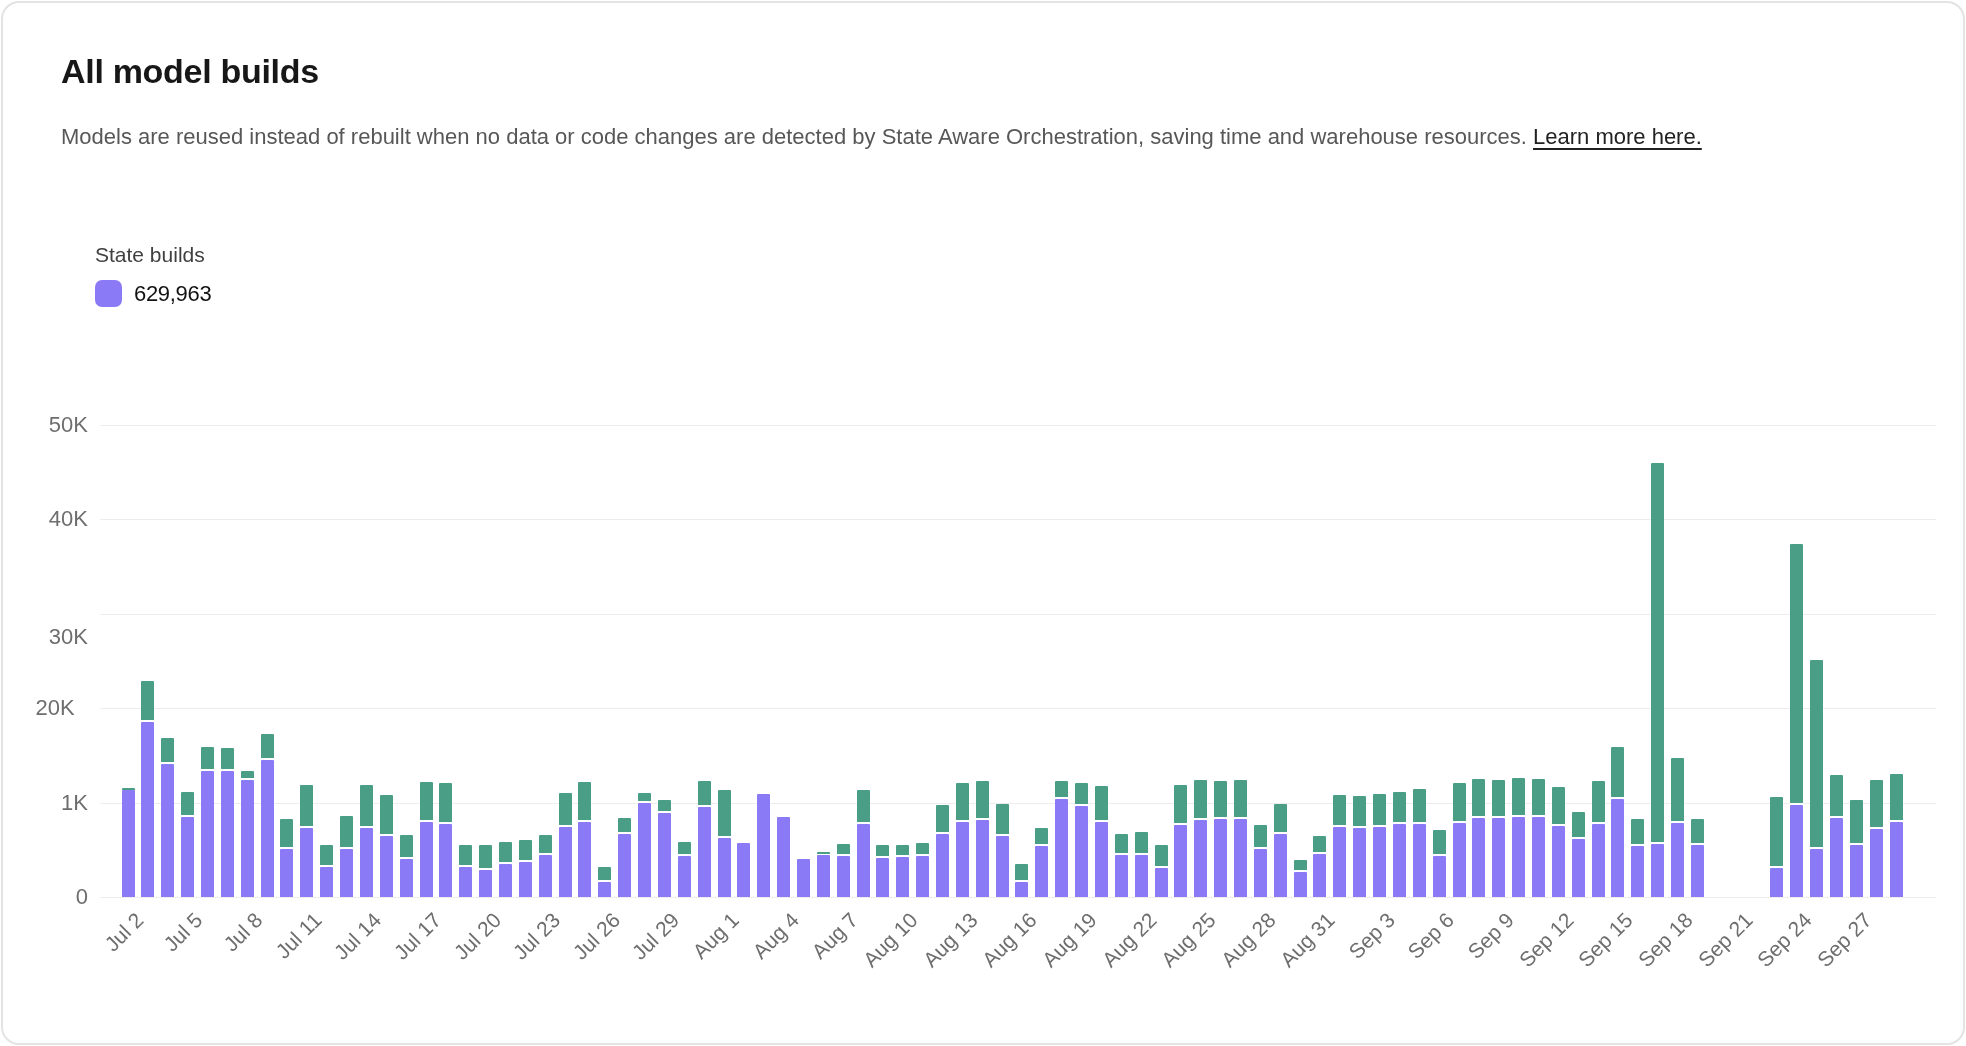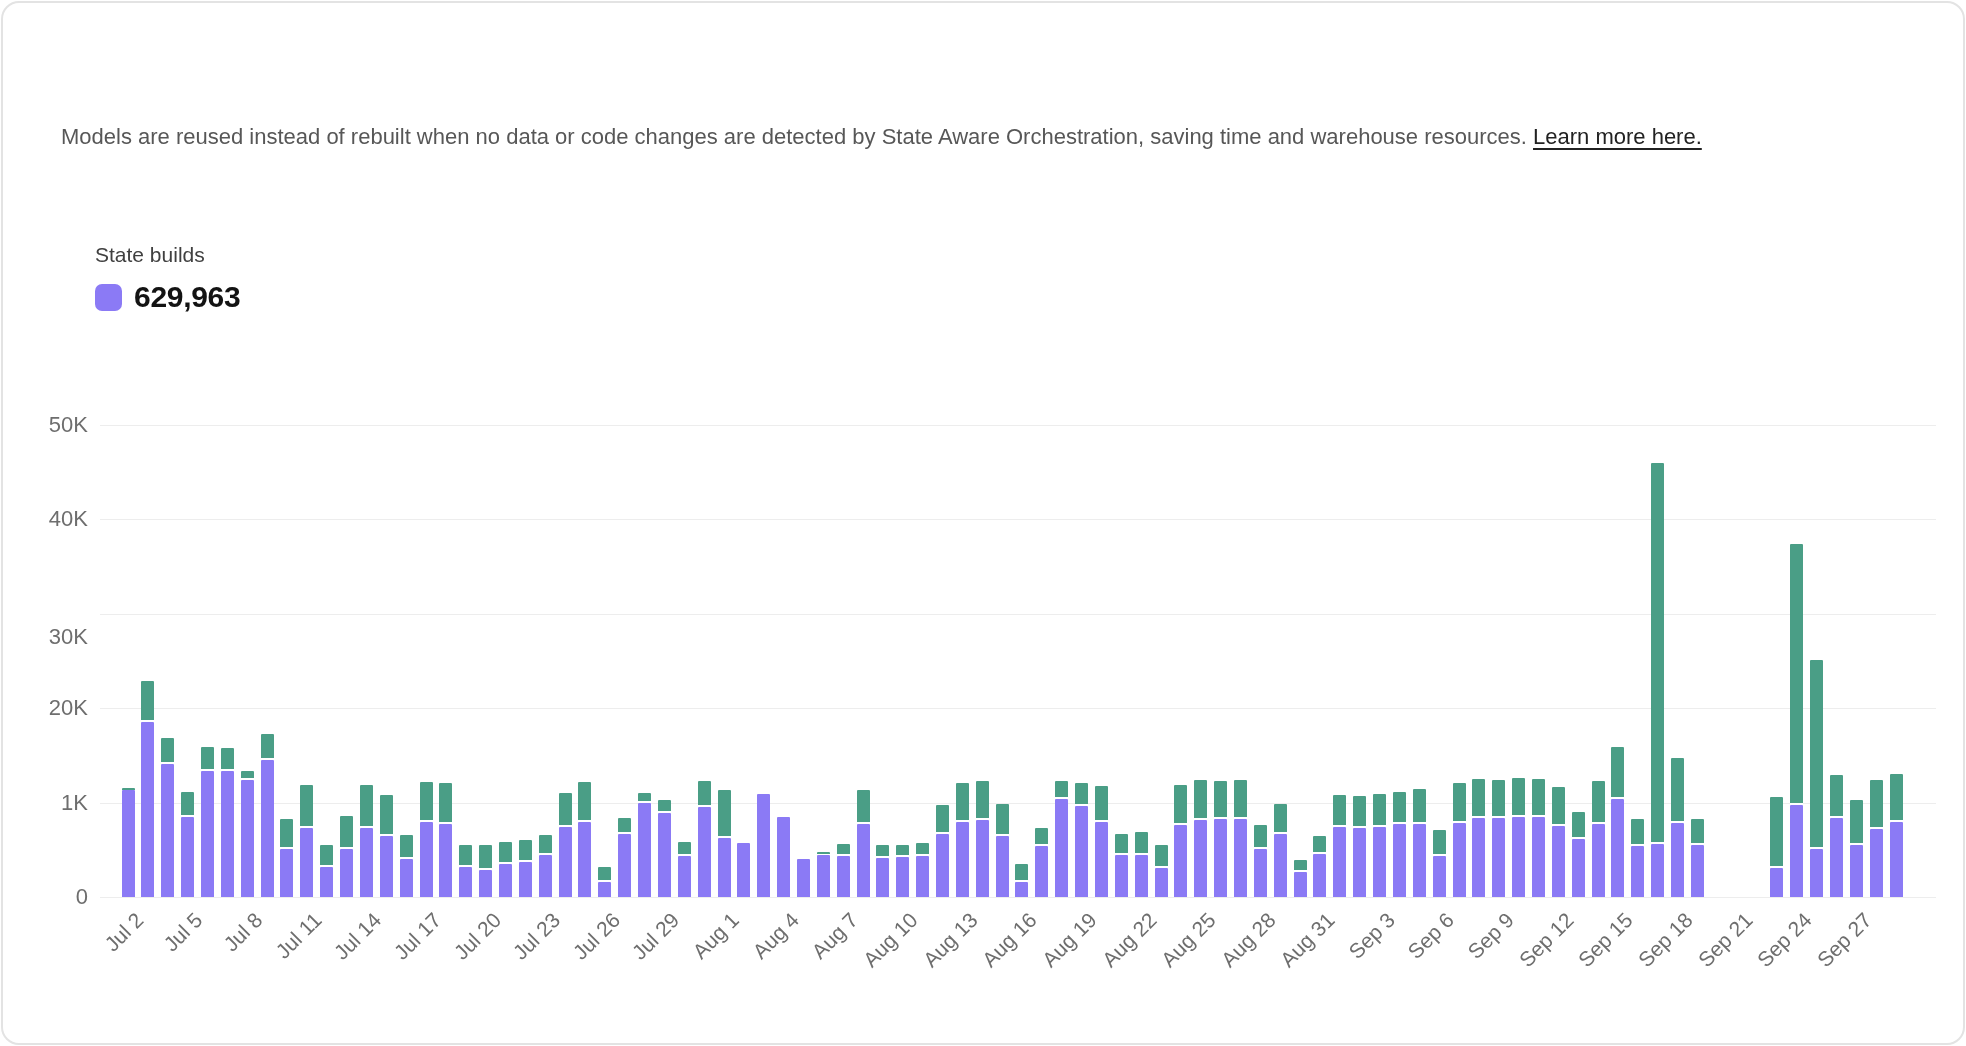--- a/index.html
+++ b/index.html
@@ -24,62 +24,63 @@
     color:#222;text-decoration:underline;text-underline-offset:4px;cursor:pointer;
   }
   .legend{
     position:absolute;left:95px;top:243px;display:flex;gap:72px;
   }
   .legend-group .legend-label{
     font-size:21px;color:#404040;margin-bottom:13px;
   }
   .legend-value-row{display:flex;align-items:center;gap:12px;}
   .legend-swatch{width:27px;height:27px;border-radius:7px;}
-  .legend-value{font-size:30px;font-weight:700;color:#131313;letter-spacing:-0.3px;}
+  .legend-value{font-size:22px;font-weight:400;color:#131313;letter-spacing:-0.3px;}
   #chart{position:absolute;inset:0;}
   .gridline{position:absolute;height:1px;background:#ededed;}
   .ytick{
     position:absolute;width:66px;text-align:right;font-size:22px;color:#6e6e6e;
   }
   .xtick-anchor{position:absolute;width:0;height:0;}
   .xtick{
     position:absolute;right:0;top:0;white-space:nowrap;
     font-size:21px;color:#6e6e6e;
     transform:rotate(-45deg);transform-origin:100% 0%;
   }
   .seg{position:absolute;}
   .seg-sep{position:absolute;background:#ffffff;}
 </style>
 </head>
 <body>
 
 <div id="page">
   <div class="card-border"></div>
 
+  <h1 class="title">All model builds</h1>
 
   <p class="desc"><span>Models are reused instead of rebuilt when no data or code changes are detected by State Aware Orchestration, saving time and warehouse resources.</span>
     <span class="link">Learn more here.</span></p>
 
   <div class="legend">
     <div class="legend-group">
       <div class="legend-label">State builds</div>
       <div class="legend-value-row">
         <div class="legend-swatch" style="background: rgb(139, 122, 245);"></div>
         <div class="legend-value">629,963</div>
       </div>
     </div>
   </div>
 
   <div id="chart">
       <div class="gridline" style="left: 100px; width: 1836px; top: 897px;"></div>
       <div class="ytick" style="left: 22px; top: 884px;">0</div>
       <div class="gridline" style="left: 100px; width: 1836px; top: 802.6px;"></div>
       <div class="ytick" style="left: 22px; top: 789.6px;">1K</div>
       <div class="gridline" style="left: 100px; width: 1836px; top: 708.2px;"></div>
-      <div class="ytick" style="left: 22px; top: 695.2px;">20K</div>
+      <div class="ytick" style="left: 22px; top: 695.2px; text-align: center;">20K</div>
       <div class="gridline" style="left: 100px; width: 1836px; top: 613.8px;"></div>
       <div class="ytick" style="left: 22px; top: 600.8px; margin-top: 23px;">30K</div>
       <div class="gridline" style="left: 100px; width: 1836px; top: 519.4px;"></div>
       <div class="ytick" style="left: 22px; top: 506.4px;">40K</div>
       <div class="gridline" style="left: 100px; width: 1836px; top: 425px;"></div>
       <div class="ytick" style="left: 22px; top: 412px;">50K</div>
       <div class="xtick-anchor" style="left: 131px; top: 908px;">
         <div class="xtick">Jul 2</div>
       </div>
       <div class="seg" style="left: 121.5px; width: 13px; top: 790.3px; height: 106.7px; background: rgb(139, 122, 245); border-radius: 1px 1px 0px 0px;"></div>

